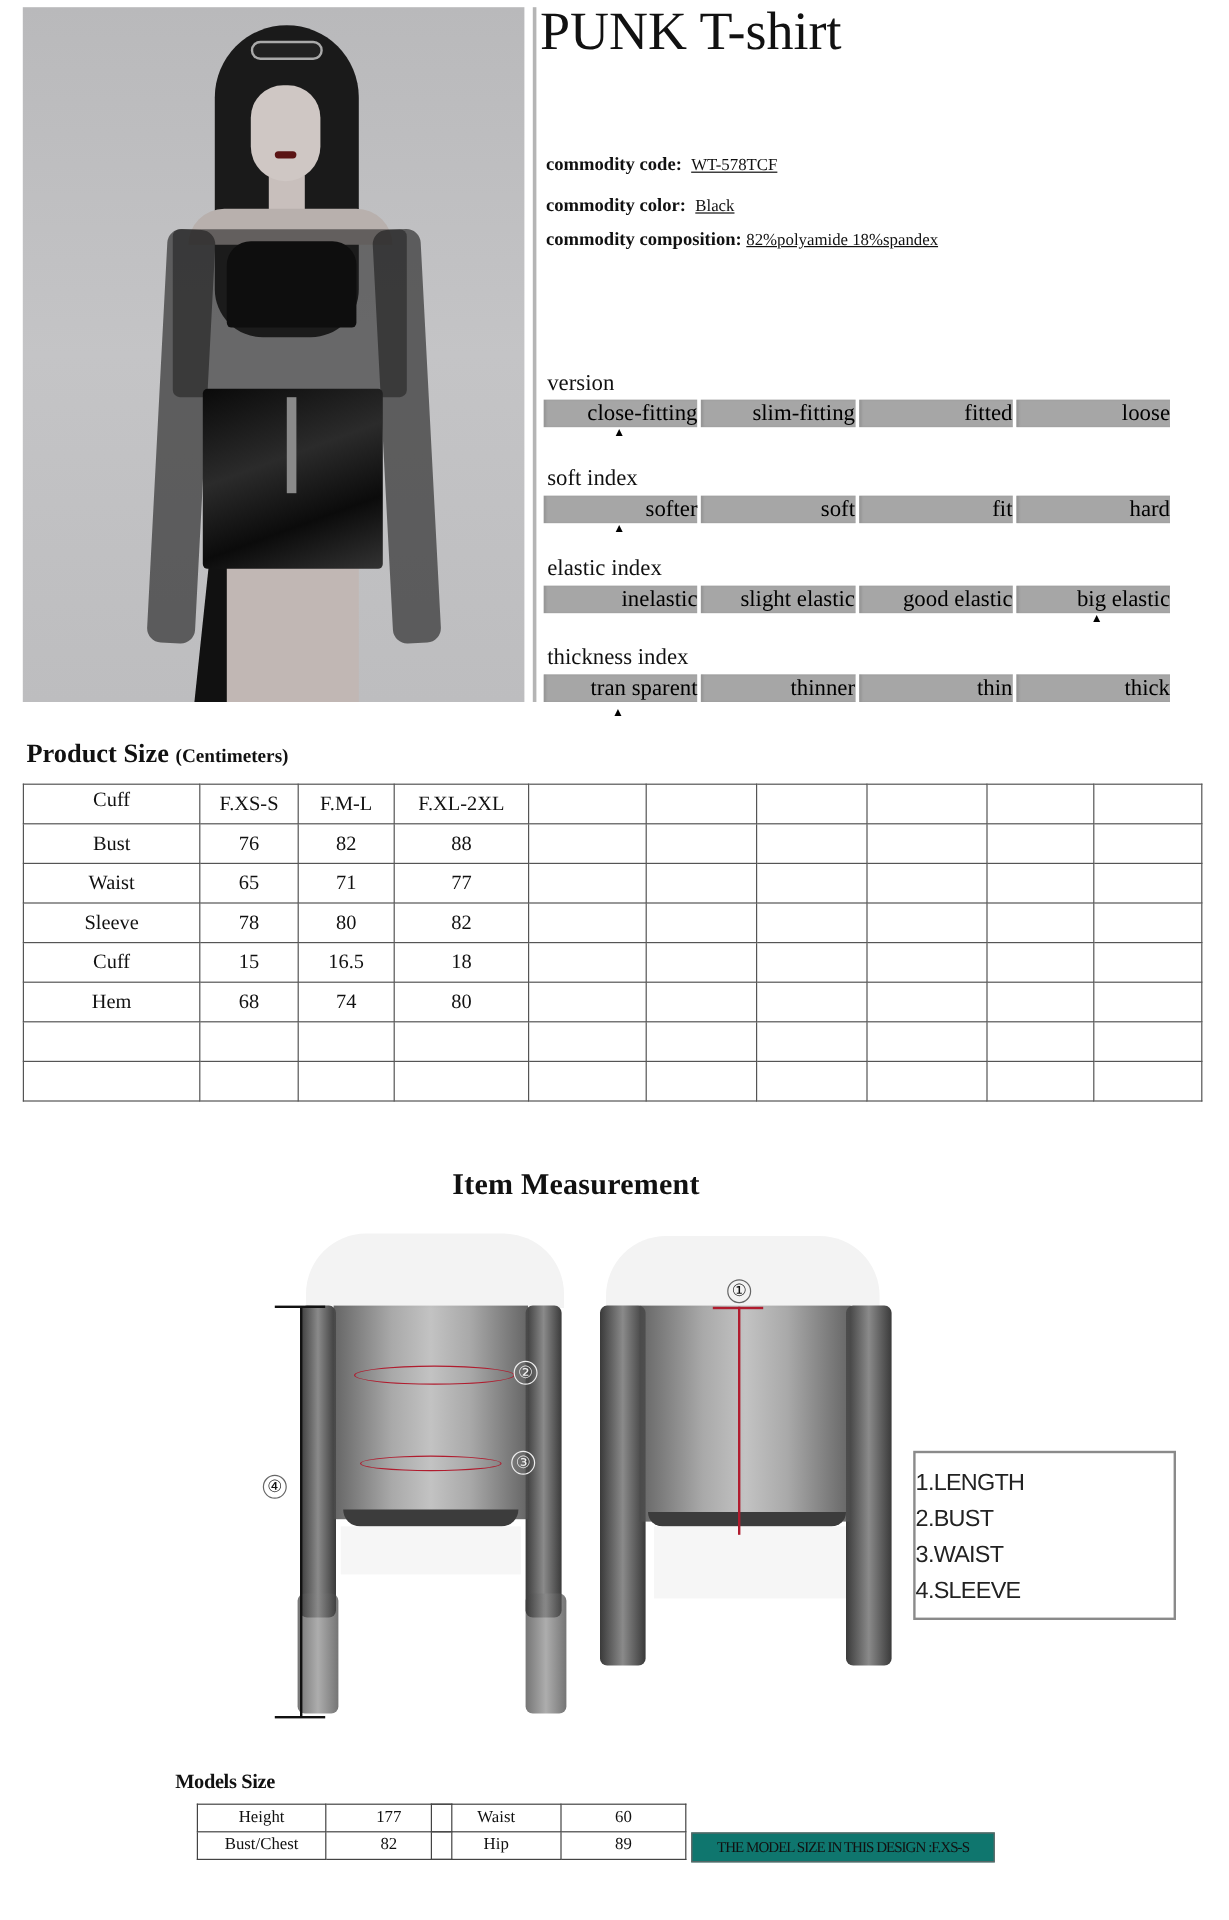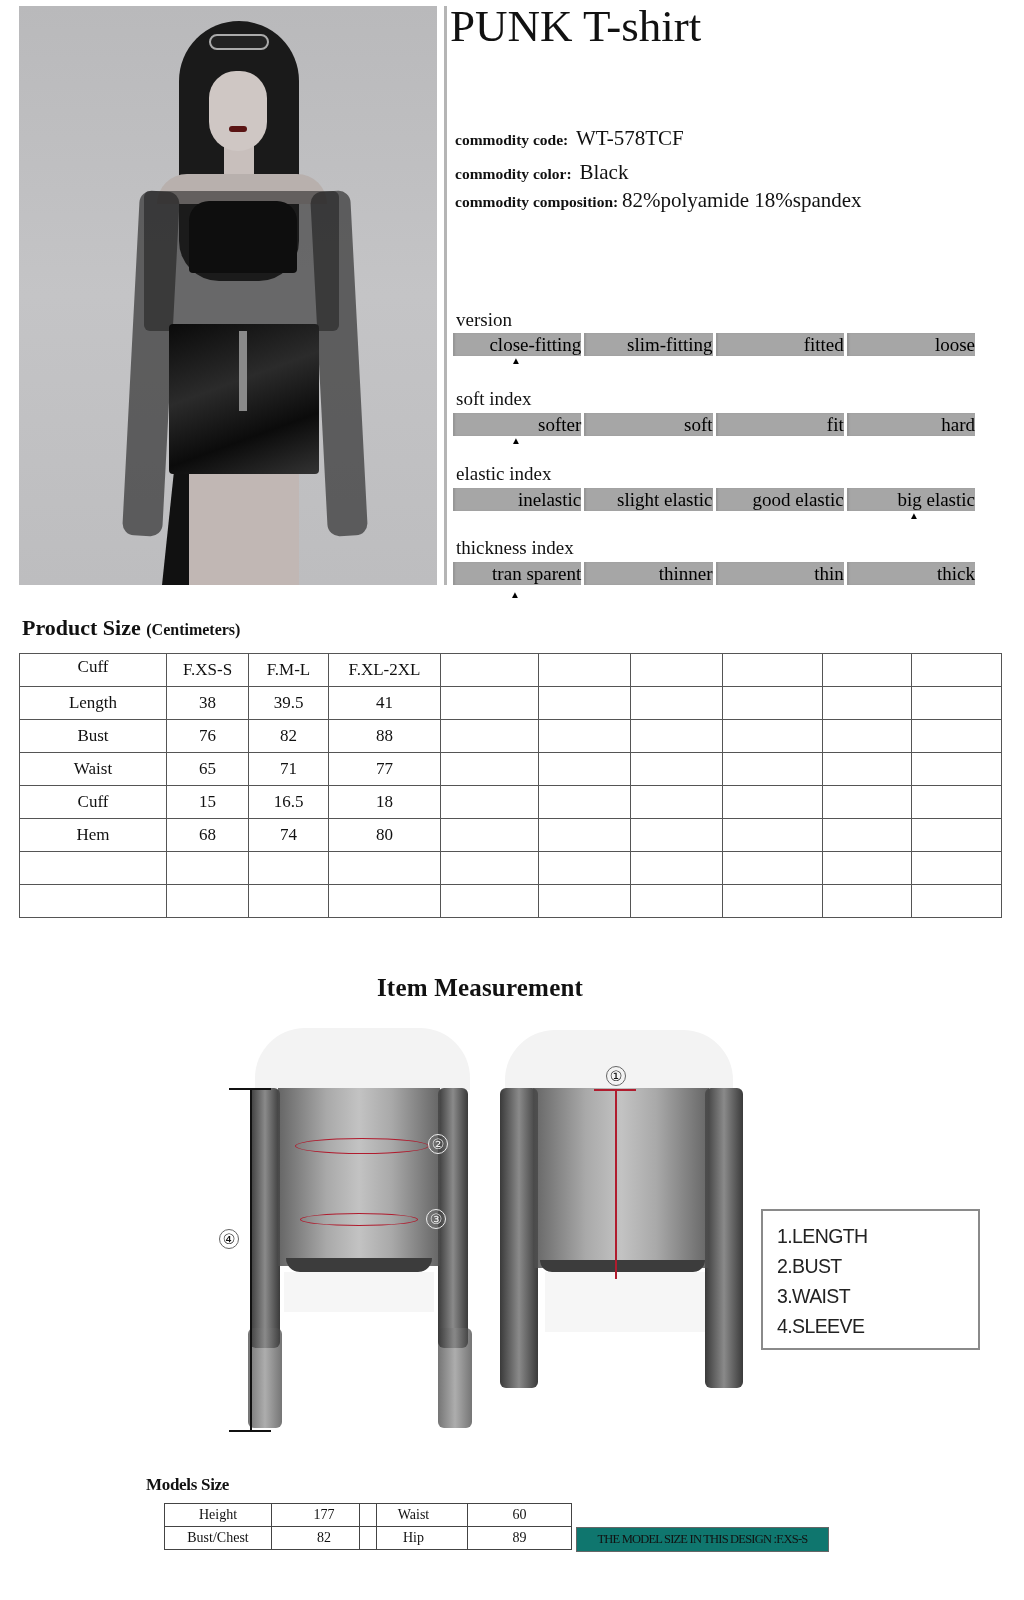--- a/index.html
+++ b/index.html
@@ -23,21 +23,21 @@
   .photo .zip { position: absolute; left: 220px; top: 325px; width: 8px; height: 80px; background: #8a8a8a; }
   .photo .legs { position: absolute; left: 170px; top: 460px; width: 110px; height: 125px; background: #c1b7b4; }
   .photo .tail { position: absolute; left: 150px; top: 440px; width: 50px; height: 145px; background: #111; transform: skewX(-6deg); }
 
   .vline { left: 444px; top: 6px; width: 3px; height: 579px; background: #b5b5b5; }
 
   .title { left: 450px; top: 0px; font-size: 45px; font-family: "Liberation Serif", serif; color: #111; line-height: 52px; }
 
   .spec { left: 455px; font-size: 15px; line-height: 20px; }
   .spec .lbl { font-weight: bold; font-size: 15.5px; }
-  .spec .val { font-size: 21px; margin-left: 4px; }
+  .spec .val { font-size: 14px; margin-left: 4px; text-decoration: underline; }
 
   .idx-label { left: 456px; font-size: 19px; line-height: 22px; }
   .bar { left: 453px; width: 522px; height: 24px; display: flex; gap: 3px; }
   .bar .seg { flex: 1; height: 23px; background: #a6a6a6; text-align: right; font-size: 19px; line-height: 23px; color: #000000; box-shadow: inset 2px 0 2px rgba(0,0,0,0.1); }
   .marker { font-size: 10px; line-height: 10px; color: #000; }
 
   .ps-title { left: 22px; top: 614px; font-size: 22px; font-weight: bold; line-height: 28px; }
   .ps-title .unit { font-size: 16px; font-weight: bold; }
 
   table.size { position: absolute; left: 19px; top: 653px; width: 982px; border-collapse: collapse; table-layout: fixed; }
@@ -52,21 +52,21 @@
   .mannequin-bottom { position: absolute; background: #f6f6f6; }
   .sheer { position: absolute; background: linear-gradient(90deg,#4a4a4a,#9a9a9a 30%,#b8b8b8 50%,#9a9a9a 70%,#4a4a4a); opacity: 0.85; }
   .sleeve { position: absolute; background: linear-gradient(90deg,#3a3a3a,#8a8a8a 50%,#3a3a3a); border-radius: 6px; }
   .hem { position: absolute; background: #3c3c3c; border-radius: 0 0 30px 30px; }
   .ring { position: absolute; border: 1.6px solid #b01c2e; border-radius: 50%; }
   .redline { position: absolute; background: #b01c2e; }
   .num { position: absolute; width: 20px; height: 20px; border: 1px solid #666; border-radius: 50%; font-family: "DejaVu Sans", sans-serif; font-size: 14px; text-align: center; line-height: 18px; background: transparent; }
   .num.light { color: #eee; border-color: #eee; }
   .dimline { position: absolute; background: #111; }
 
-  .legend { left: 761px; top: 1209px; width: 219px; height: 141px; border: 2px solid #8a8a8a; padding: 10px 0 0 14px; }
+  .legend { left: 761px; top: 1209px; width: 219px; height: 141px; border: 2px solid #8a8a8a; padding: 10px 0 0 0; }
   .legend div { font-family: "Liberation Sans", sans-serif; font-size: 19.5px; line-height: 30px; color: #222; letter-spacing: -0.6px; }
 
   .ms-title { left: 146px; top: 1474px; font-size: 17px; font-weight: bold; line-height: 22px; letter-spacing: -0.3px; }
   table.ms { position: absolute; top: 1503px; border-collapse: collapse; table-layout: fixed; }
   table.ms td { border: 1px solid #444; height: 23px; text-align: center; font-size: 14px; vertical-align: middle; padding: 0; }
   .note { left: 576px; top: 1527px; width: 253px; height: 25px; background: #0f766e; border: 1px solid #666; font-size: 12.5px; line-height: 23px; text-align: center; letter-spacing: -0.8px; color: #111; }
 </style>
 </head>
 <body>
 
@@ -164,48 +164,48 @@
     <td>F.M-L</td>
     <td>F.XL-2XL</td>
     <td></td>
     <td></td>
     <td></td>
     <td></td>
     <td></td>
     <td></td>
   </tr>
   <tr>
-    <td>Length</td>
-    <td>38</td>
-    <td>39.5</td>
-    <td>41</td>
-    <td></td>
-        <td></td>
-        <td></td>
-        <td></td>
-        <td></td>
-        <td></td>
-  </tr>
-  <tr>
     <td>Bust</td>
     <td>76</td>
     <td>82</td>
     <td>88</td>
     <td></td>
         <td></td>
         <td></td>
         <td></td>
         <td></td>
         <td></td>
   </tr>
   <tr>
     <td>Waist</td>
     <td>65</td>
     <td>71</td>
     <td>77</td>
+    <td></td>
+        <td></td>
+        <td></td>
+        <td></td>
+        <td></td>
+        <td></td>
+  </tr>
+  <tr>
+    <td>Sleeve</td>
+    <td>78</td>
+    <td>80</td>
+    <td>82</td>
     <td></td>
         <td></td>
         <td></td>
         <td></td>
         <td></td>
         <td></td>
   </tr>
   <tr>
     <td>Cuff</td>
     <td>15</td>

